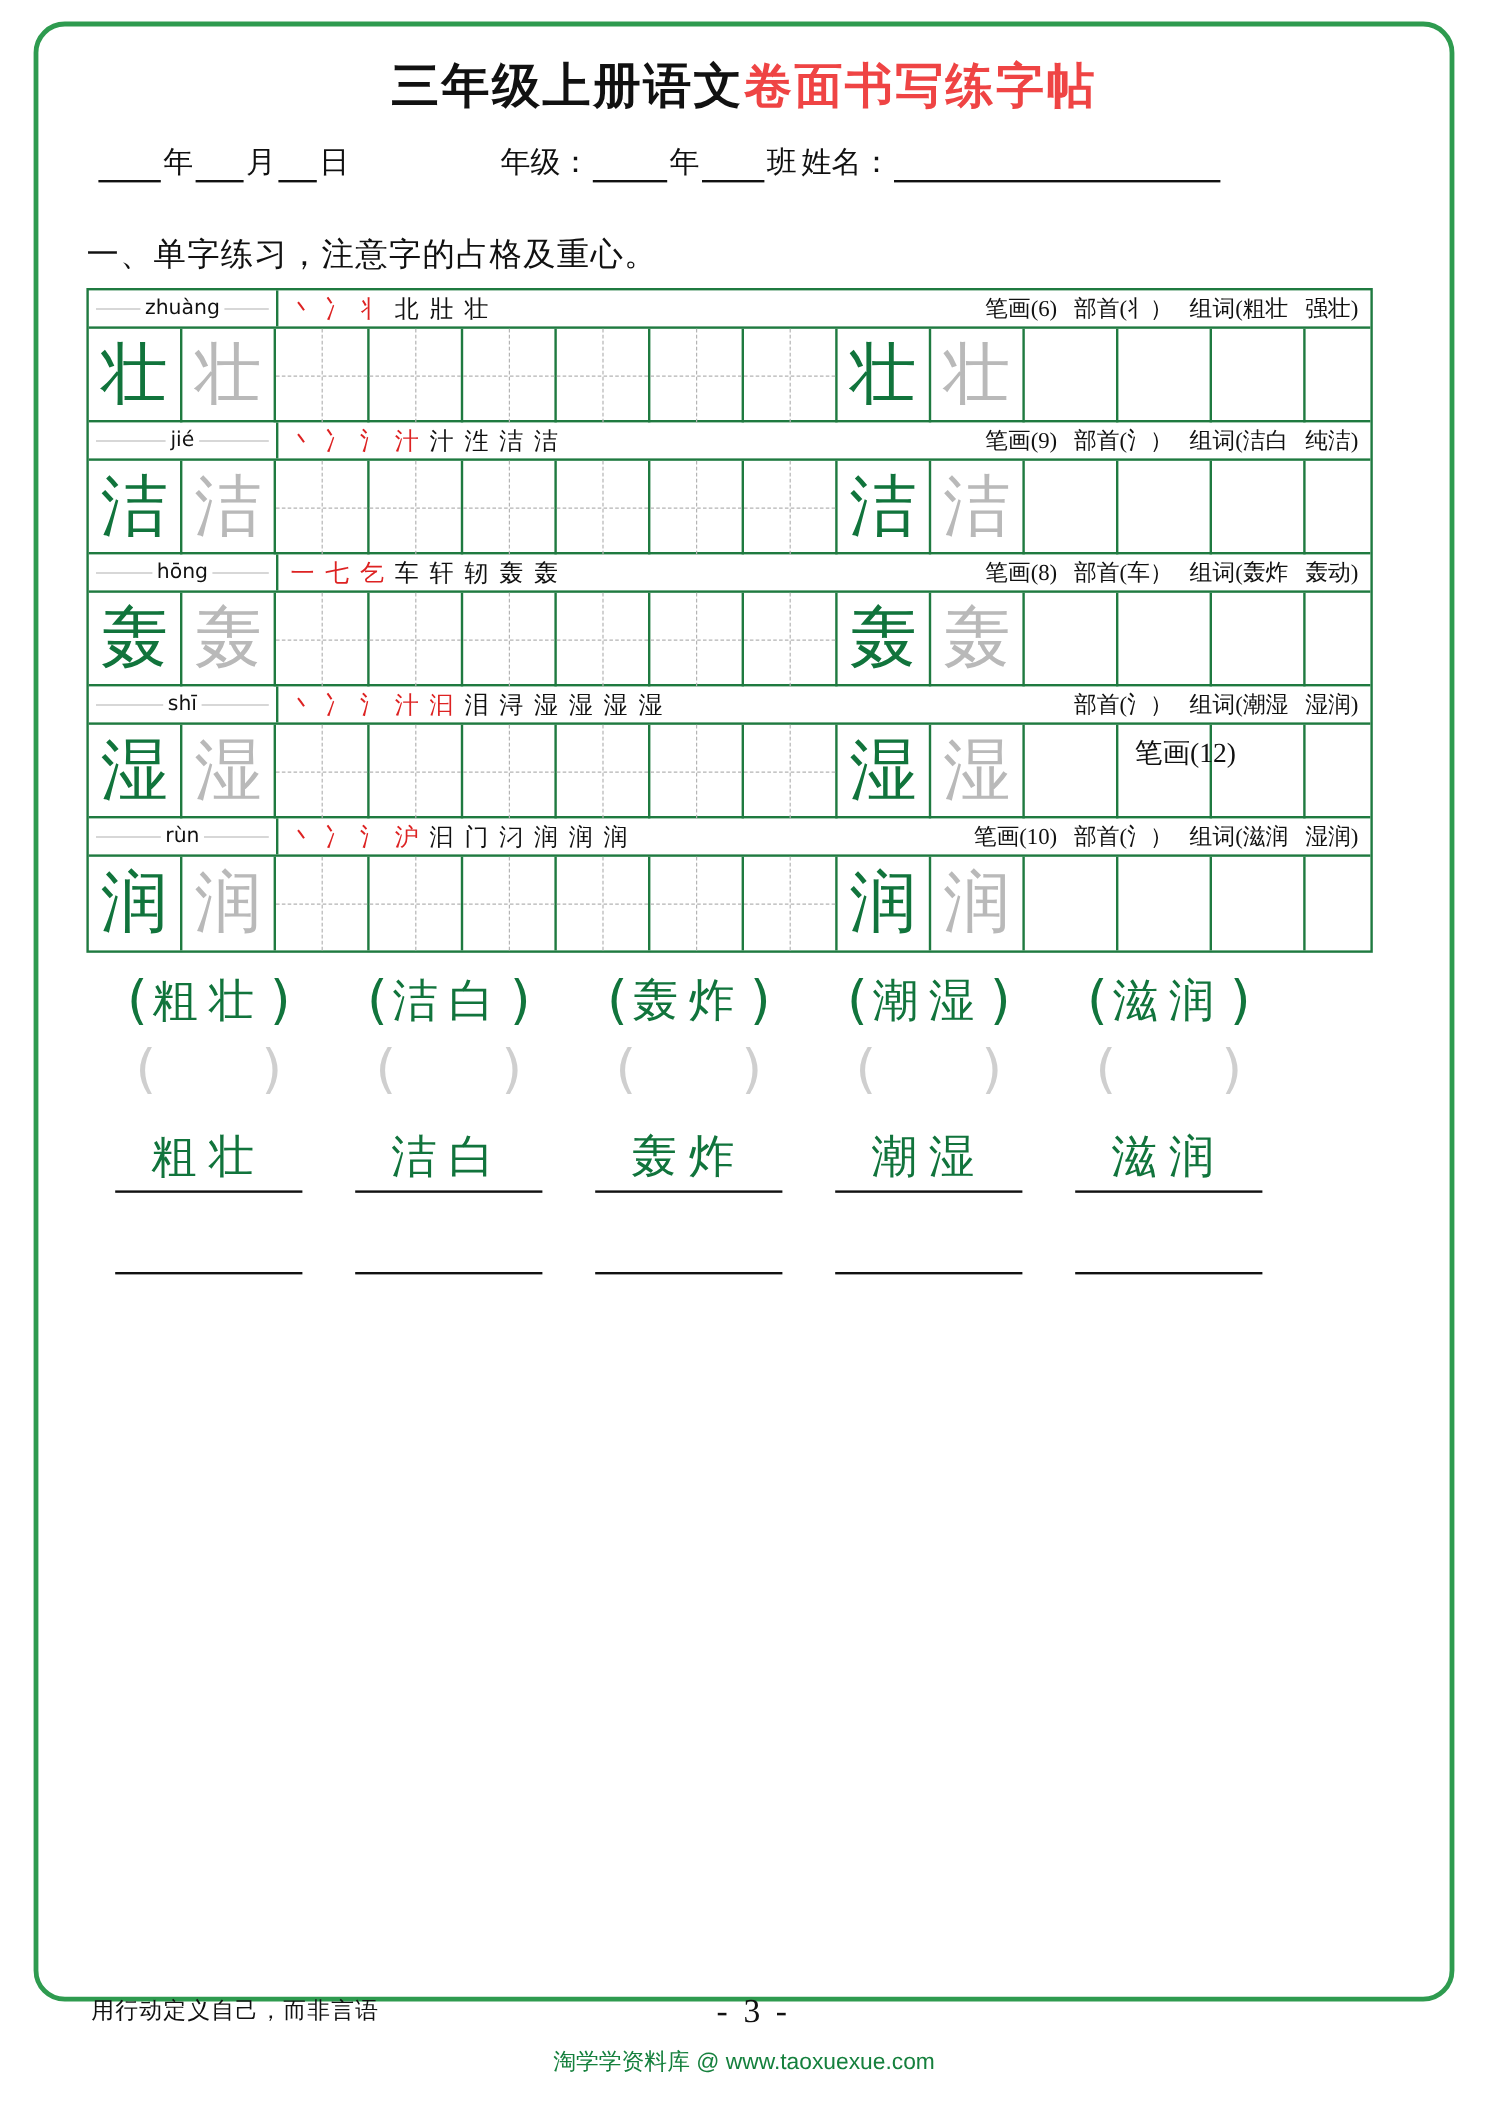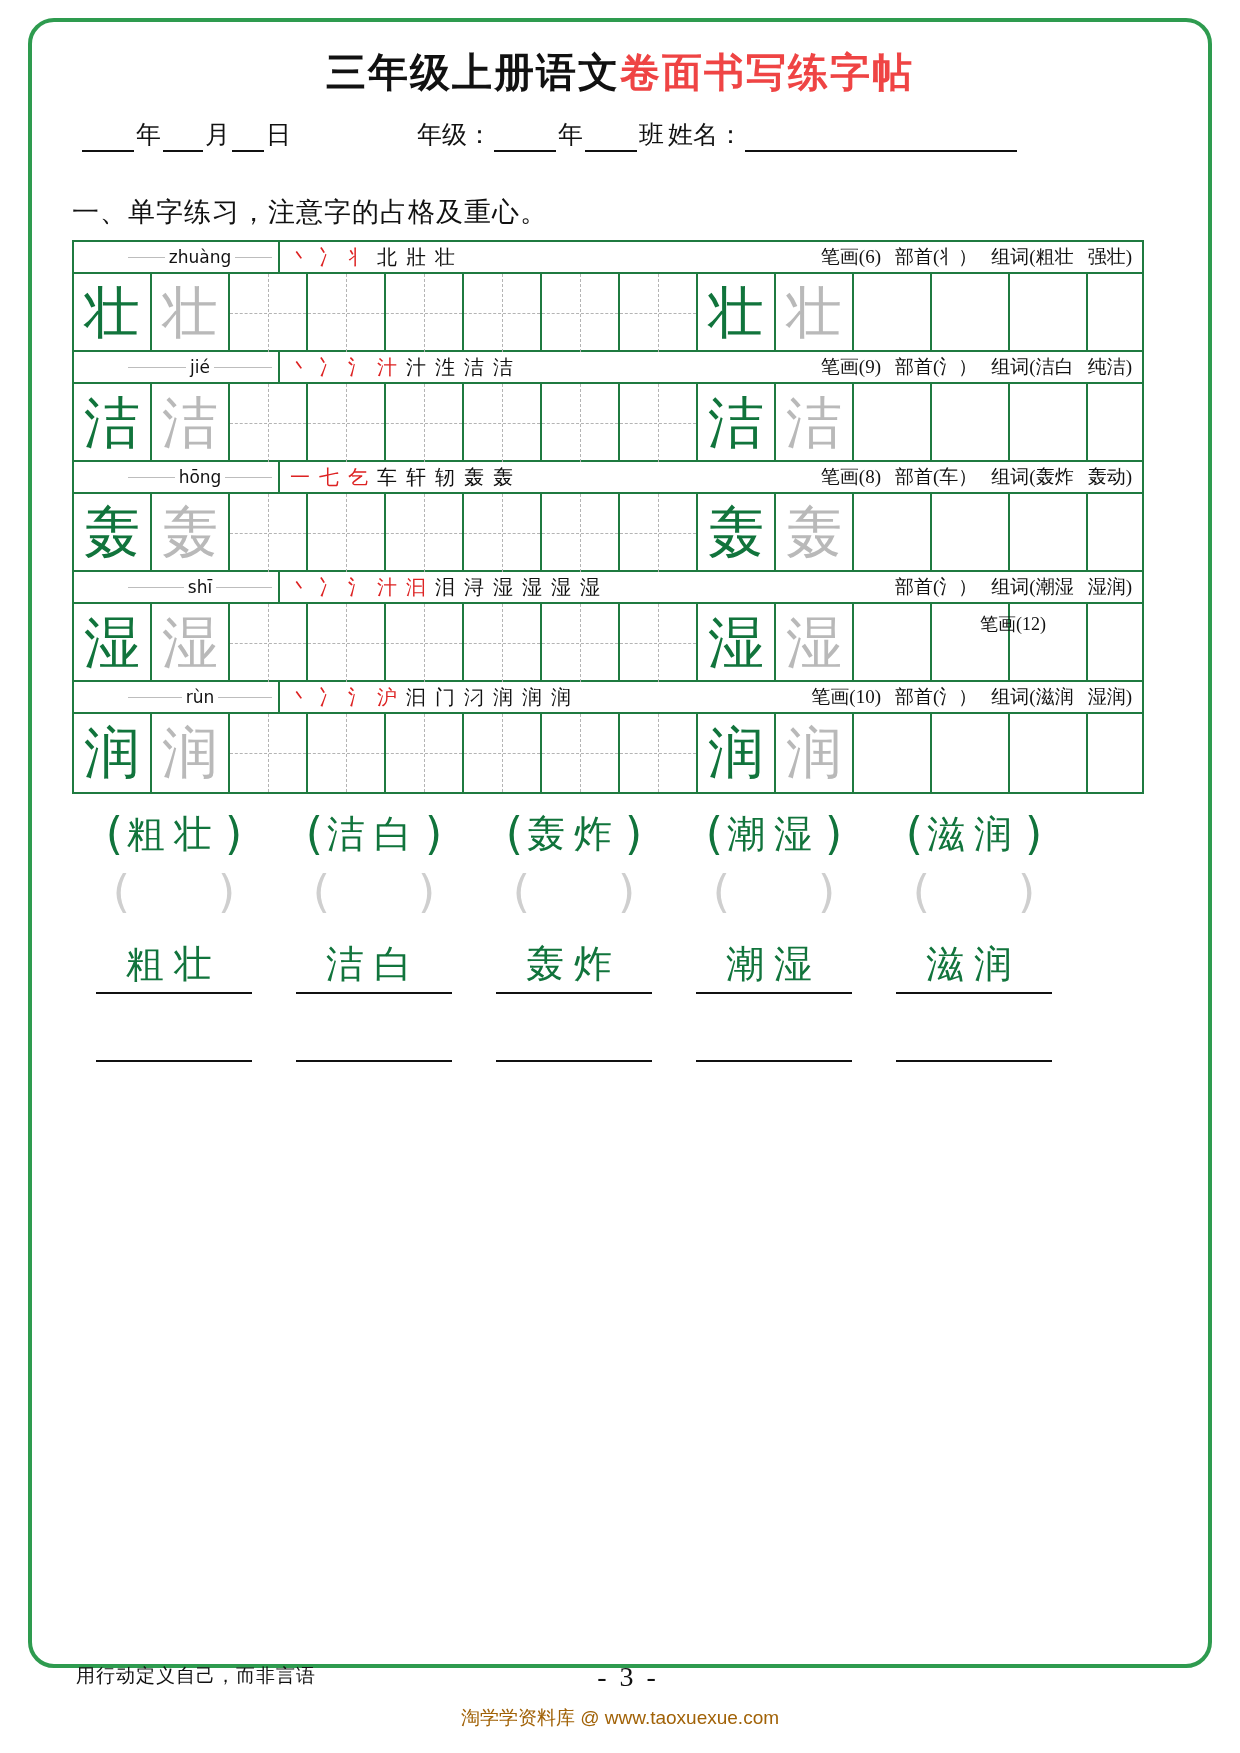--- a/index.html
+++ b/index.html
@@ -76,21 +76,20 @@
   .grid-table {
     border: 2px solid #1f7a40;
     width: 1072px;
     margin-left: 4px;
   }
   .info-row {
     display: flex;
     height: 32px;
     border-bottom: 2px solid #1f7a40;
     align-items: center;
-    padding-left: 48px;
   }
   .pinyin-cell {
     width: 158px;
     height: 100%;
     border-right: 2px solid #1f7a40;
     display: flex;
     align-items: center;
     justify-content: center;
     position: relative;
   }
@@ -169,23 +168,23 @@
     justify-content: center;
     font-size: 56px;
     line-height: 1;
     font-family: "DejaVu Sans", sans-serif;
     z-index: 3;
   }
   .glyph.solid { color: #11743c; }
   .glyph.ghost { color: #b9b9b9; }
   .stroke-note {
     position: absolute;
-    right: 96px;
+    right: 112px;
     top: 8px;
-    font-size: 18px;
+    font-size: 23px;
     color: #111;
     white-space: nowrap;
     z-index: 4;
   }
 
   
   .words-bracket-row {
     display: flex;
     margin: 18px 0 0 6px;
   }
@@ -278,21 +277,21 @@
     color: #111;
     letter-spacing: 3px;
     bottom: -4px;
   }
   .watermark {
     position: absolute;
     left: 0; right: 0;
     bottom: 22px;
     text-align: center;
     font-size: 19px;
-    color: #a16207;
+    color: #15803d;
     font-family: "Liberation Sans", sans-serif;
   }
 </style>
 </head>
 <body>
 
 <div class="page-frame"></div>
 
 <div class="page-inner">
 

